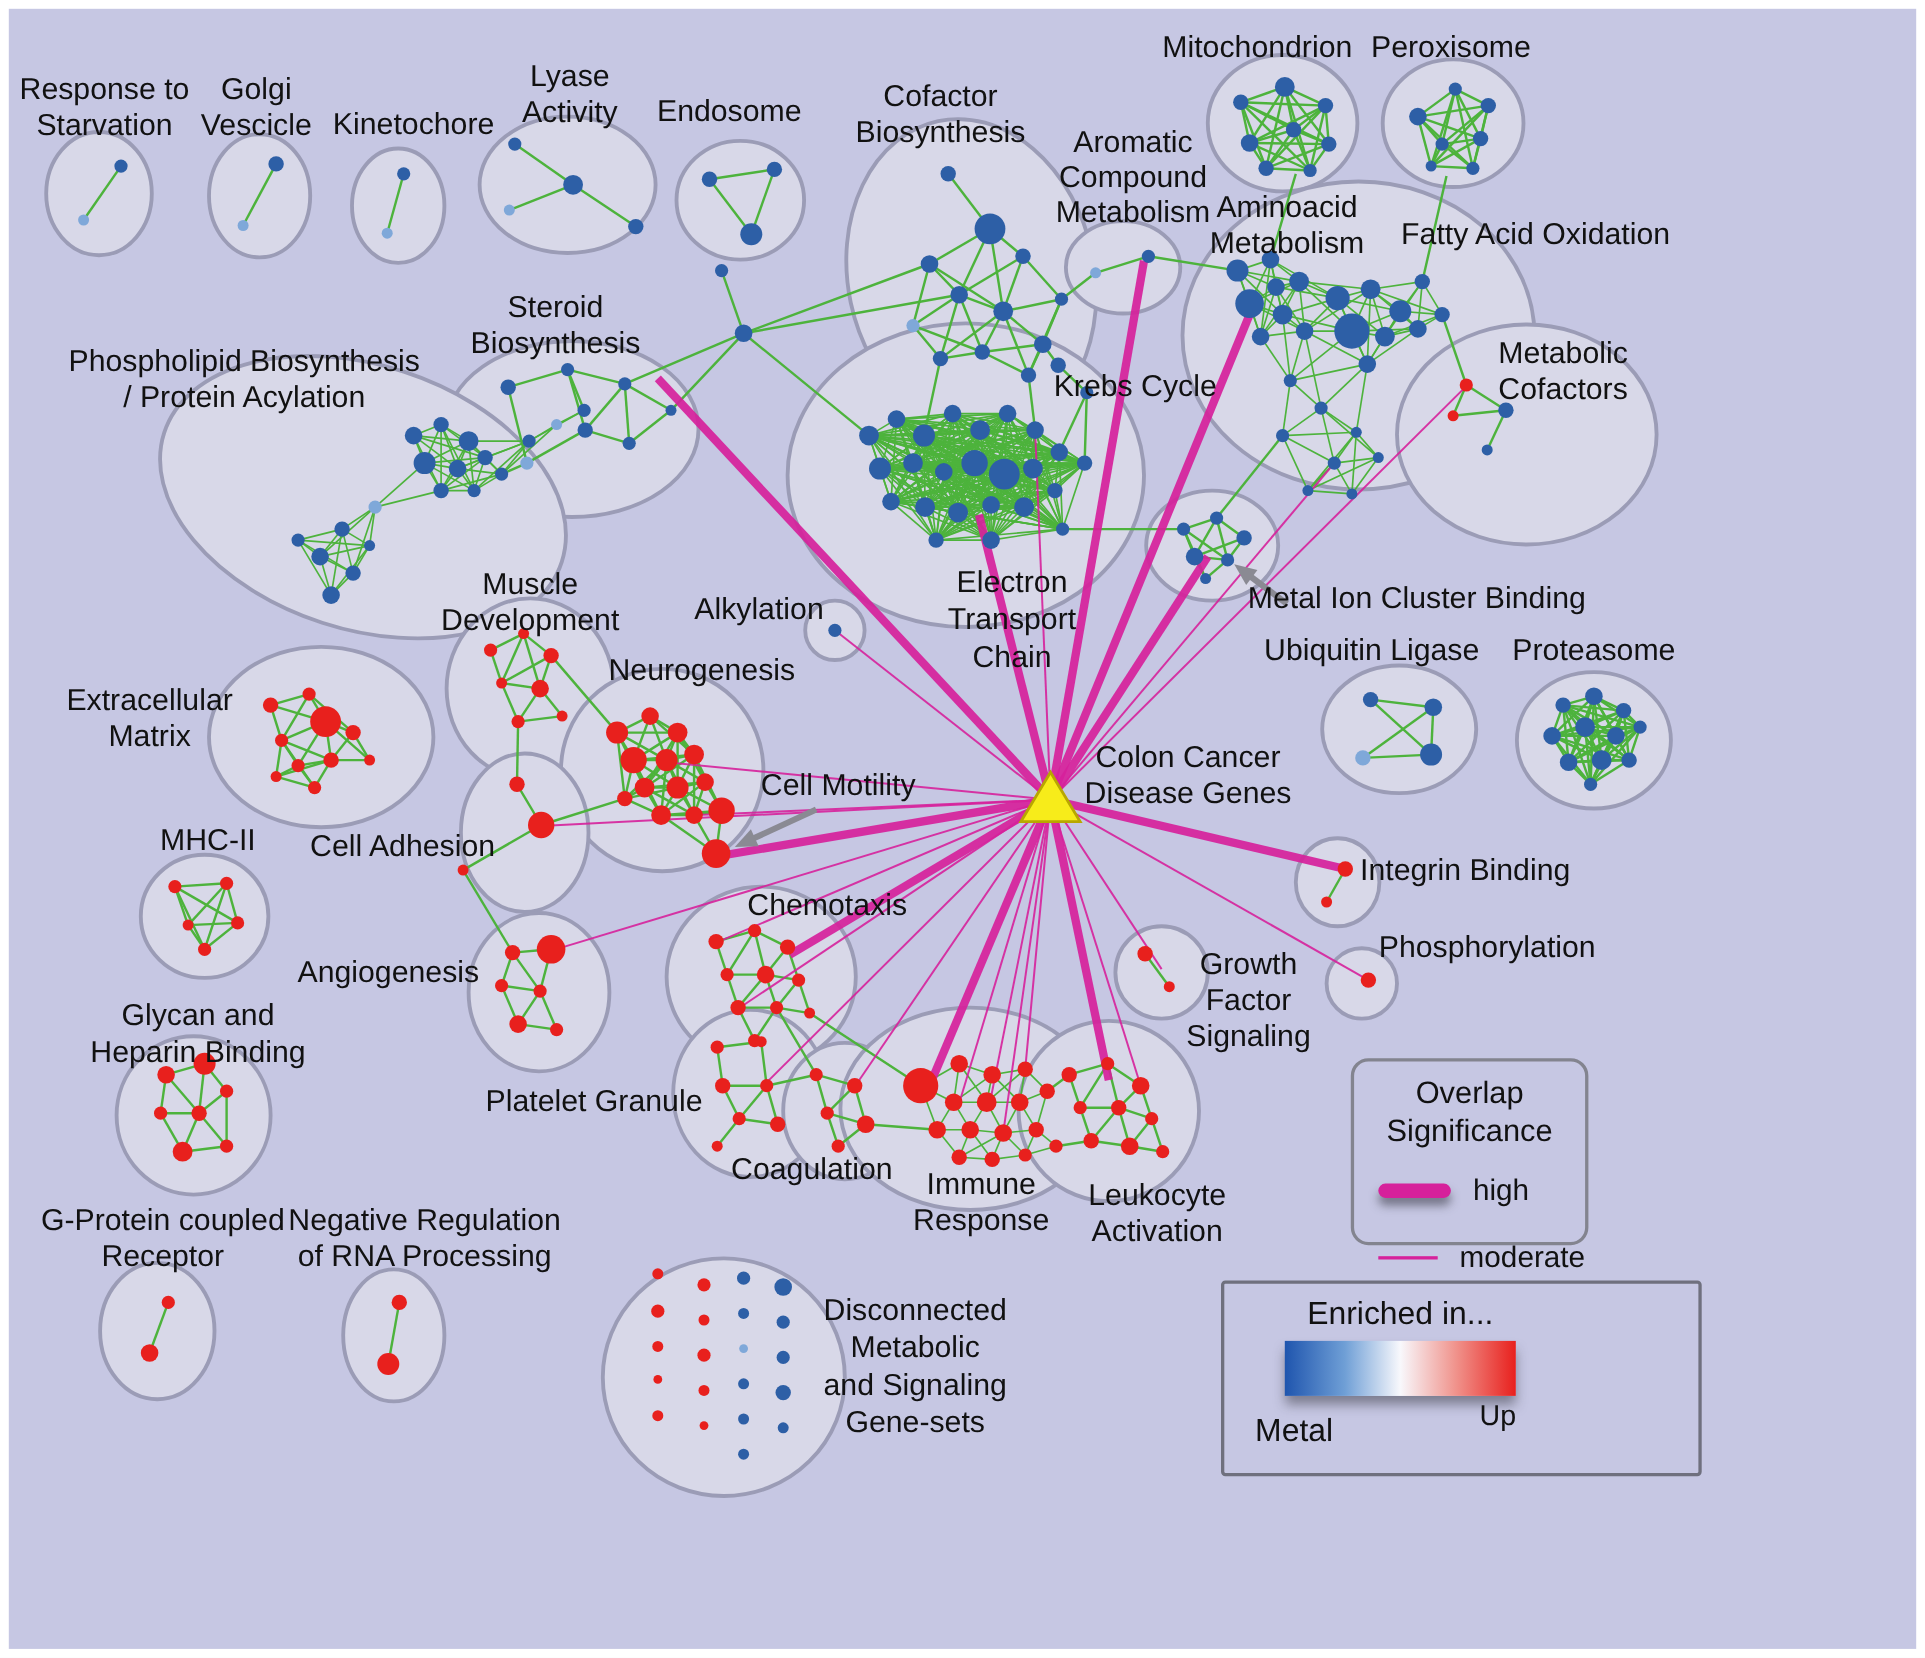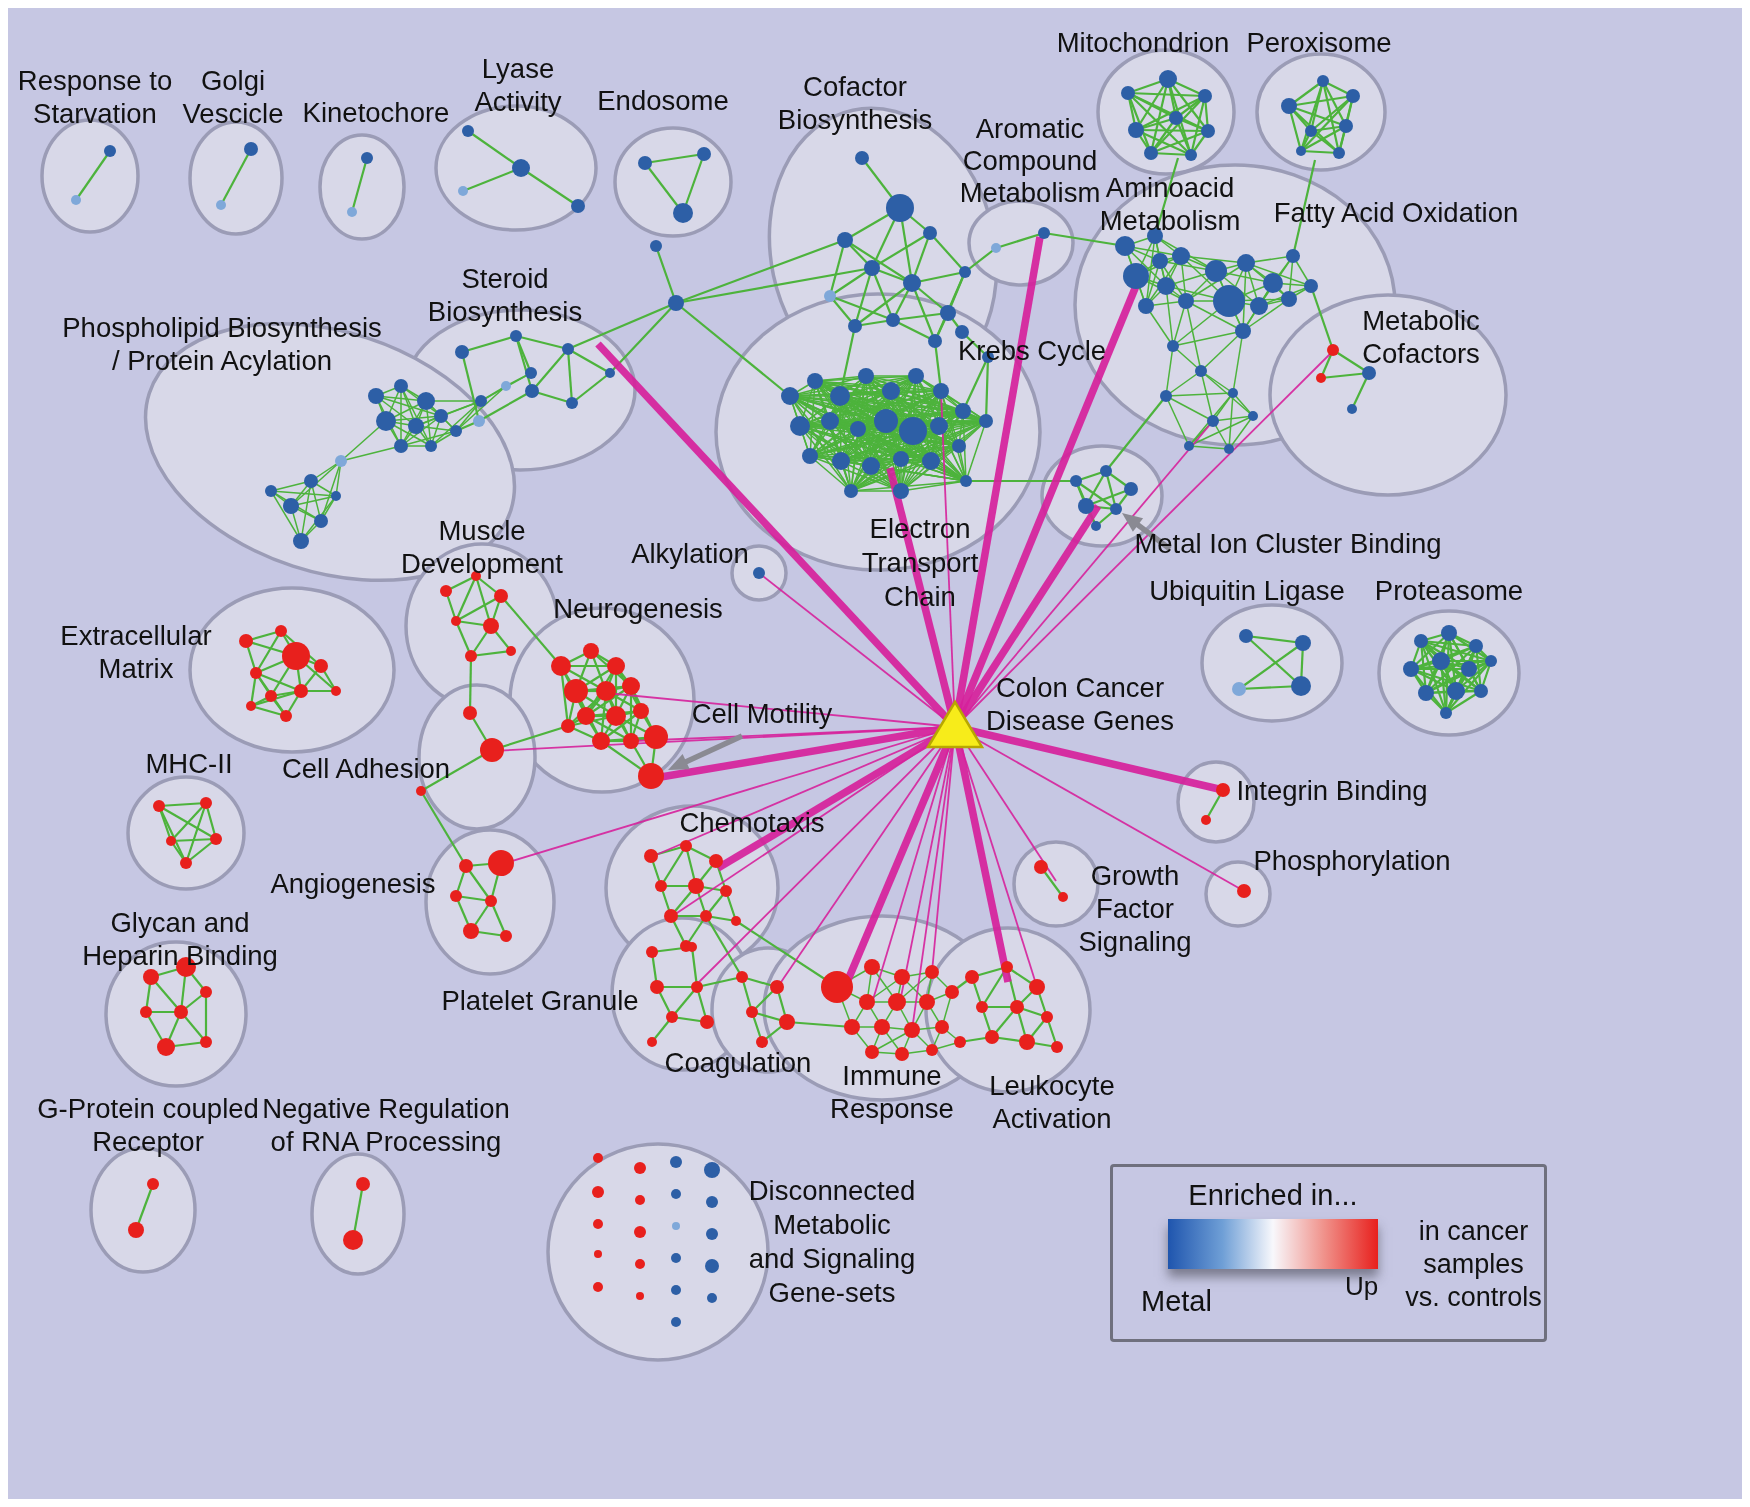--- a/index.html
+++ b/index.html
@@ -1286,25 +1286,34 @@
       <text x="386" y="1151" text-anchor="middle" font-size="27.5" fill="#111111">of RNA Processing</text>
       <text x="832" y="1200" text-anchor="middle" font-size="27.5" fill="#111111">Disconnected</text>
       <text x="832" y="1234" text-anchor="middle" font-size="27.5" fill="#111111">Metabolic</text>
       <text x="832" y="1268" text-anchor="middle" font-size="27.5" fill="#111111">and Signaling</text>
       <text x="832" y="1302" text-anchor="middle" font-size="27.5" fill="#111111">Gene-sets</text>
       <text x="762" y="723" text-anchor="middle" font-size="27.5" fill="#111111">Cell Motility</text>
       <text x="1080" y="697" text-anchor="middle" font-size="27.5" fill="#111111">Colon Cancer</text>
       <text x="1080" y="730" text-anchor="middle" font-size="27.5" fill="#111111">Disease Genes</text>
     </svg>
 
+  <div class="legend-box" style="left:1228px;top:962px;width:216px;height:170px;">
+    <div class="lg-title" style="margin-top:12px;">
+      <div>Overlap</div>
+      <div>Significance</div>
+    </div>
+    <div class="ov-row">
+      <span class="bar-high"></span>
+      <span class="lbl">high</span>
+    </div>
+    <div class="ov-row" style="margin-top:30px;">
+      <span class="bar-mod"></span>
+      <span class="lbl">moderate</span>
+    </div>
+  </div>
 
   <div class="legend-box enriched" style="left:1110px;top:1164px;width:437px;height:178px;">
     <div class="en-title">Enriched in...</div>
     <div class="grad-bar"></div>
     <div class="en-down">Metal</div>
     <div class="en-up">Up</div>
-    <div class="en-note">
-      <div>in cancer</div>
-      <div>samples</div>
-      <div>vs. controls</div>
-    </div>
   </div>
 </div>
 
 </body></html>

